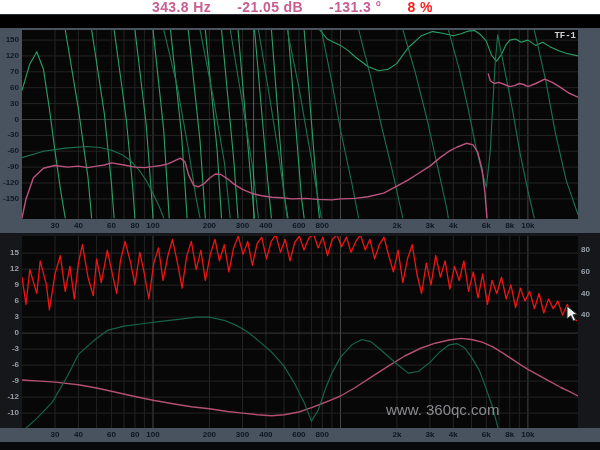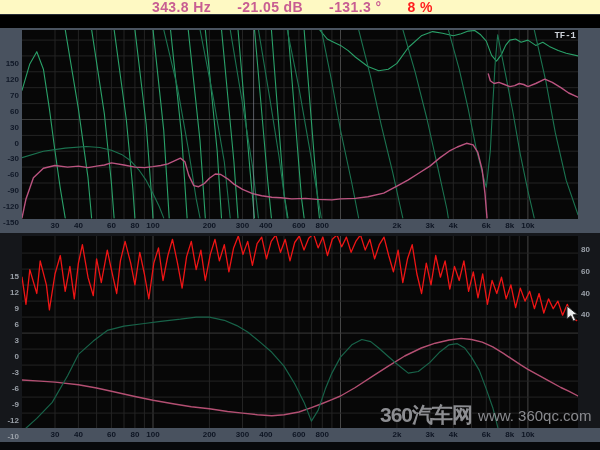--- a/index.html
+++ b/index.html
@@ -1,33 +1,33 @@
 <!DOCTYPE html>
 <html><head>
 <meta charset="utf-8">
 <style>
   html,body{margin:0;padding:0;background:#000;}
   body{width:600px;height:450px;position:relative;overflow:hidden;
        font-family:"Liberation Sans",sans-serif;}
-  .header{position:absolute;left:0;top:0;width:600px;height:15px;background:#fef9c3;
+  .header{position:absolute;left:0;top:0;width:600px;height:15px;background:#ffffff;
           border-bottom:1px solid #272c36;display:flex;align-items:center;gap:26px;
           padding-left:152px;box-sizing:border-box;}
   .readout{font-size:14px;font-weight:bold;letter-spacing:.4px;white-space:nowrap;}
   .pane{position:absolute;left:0;width:600px;}
   .pane-top{top:28px;height:205px;background:#49525f;}
   .pane-bottom{top:233px;height:217px;background:#15171b;}
   .plot{position:absolute;background:#070707;overflow:hidden;}
   .plot-top{left:22px;top:2px;width:556px;height:189px;font-family:Liberation Mono, monospace;}
   .plot-bottom{left:22px;top:3px;width:556px;height:192px;}
   .xstrip{position:absolute;left:0;width:600px;height:14px;}
   .xstrip-top{top:191px;}
   .xstrip-bottom{top:195px;background:#49525f;}
   .bottom-footer{position:absolute;left:0;top:209px;width:600px;height:8px;background:#08090b;}
   .ytick{position:absolute;font-size:8px;font-weight:bold;transform:translateY(-50%);line-height:8px;}
-  .ytick-left{left:0;width:19px;text-align:right;margin-top:24px;}
+  .ytick-left{left:0;width:19px;text-align:right;}
   .ytick-right{left:581px;width:18px;text-align:left;}
   .pane-top .ytick{color:#101827;}
   .pane-bottom .ytick{color:#9aa0a8;}
   .xtick{position:absolute;top:3px;font-size:8px;font-weight:bold;transform:translateX(-50%);
          color:#0d1422;line-height:8px;}
   .tf-label{position:absolute;right:2px;top:1px;font-size:9px;font-weight:bold;color:#ced2d9;z-index:3;}
   .watermark{position:absolute;left:380px;top:401px;display:flex;align-items:center;z-index:5;opacity:.93;}
   .wm-logo{font-size:21px;font-weight:bold;color:#97989c;letter-spacing:-1px;white-space:nowrap;}
   .wm-url{font-size:15px;font-weight:normal;color:#939499;margin-left:6px;white-space:nowrap;}
   .cursor-arrow{position:absolute;left:566px;top:305px;z-index:6;}
@@ -222,19 +222,18 @@
     <div class="ytick ytick-left" style="top:148.1px">-9</div>
     <div class="ytick ytick-left" style="top:164.1px">-12</div>
     <div class="ytick ytick-left" style="top:180.1px">-10</div>
     <div class="ytick ytick-right" style="top:17.1px">80</div>
     <div class="ytick ytick-right" style="top:38.8px">60</div>
     <div class="ytick ytick-right" style="top:60.5px">40</div>
     <div class="ytick ytick-right" style="top:82.2px">40</div>
   </div>
 
 <div class="watermark">
-  <span class="wm-logo">360汽车网</span>
   <span class="wm-url">www. 360qc.com</span>
 </div>
 
 <svg class="cursor-arrow" width="16" height="18">
   <polygon points="1,1 1,14 4.8,10.8 7.2,16 9.6,14.9 7.1,9.8 11.5,9.6" fill="#ededed" stroke="#2a2a2a" stroke-width="1"></polygon>
 </svg>
 
 </body></html>

